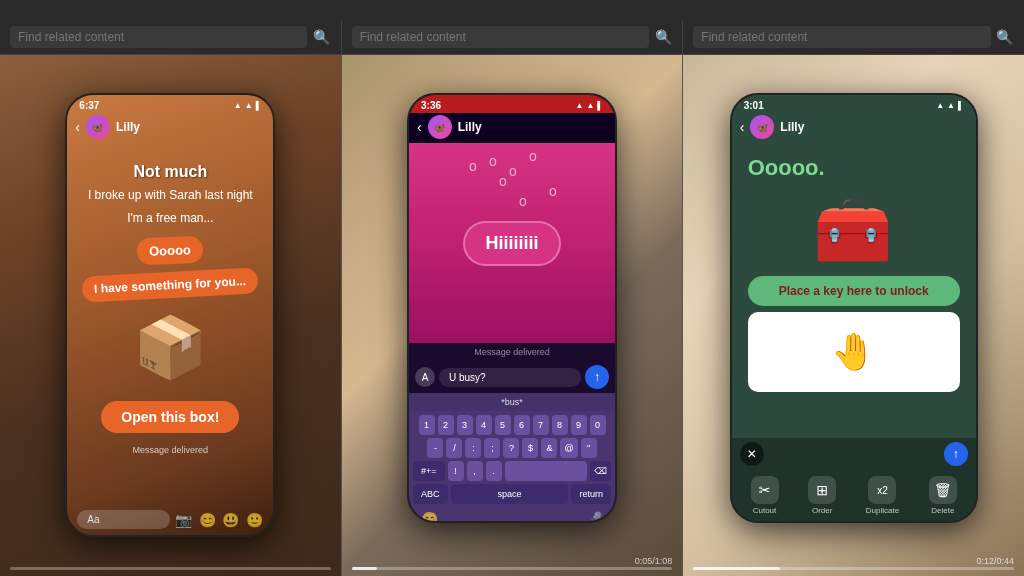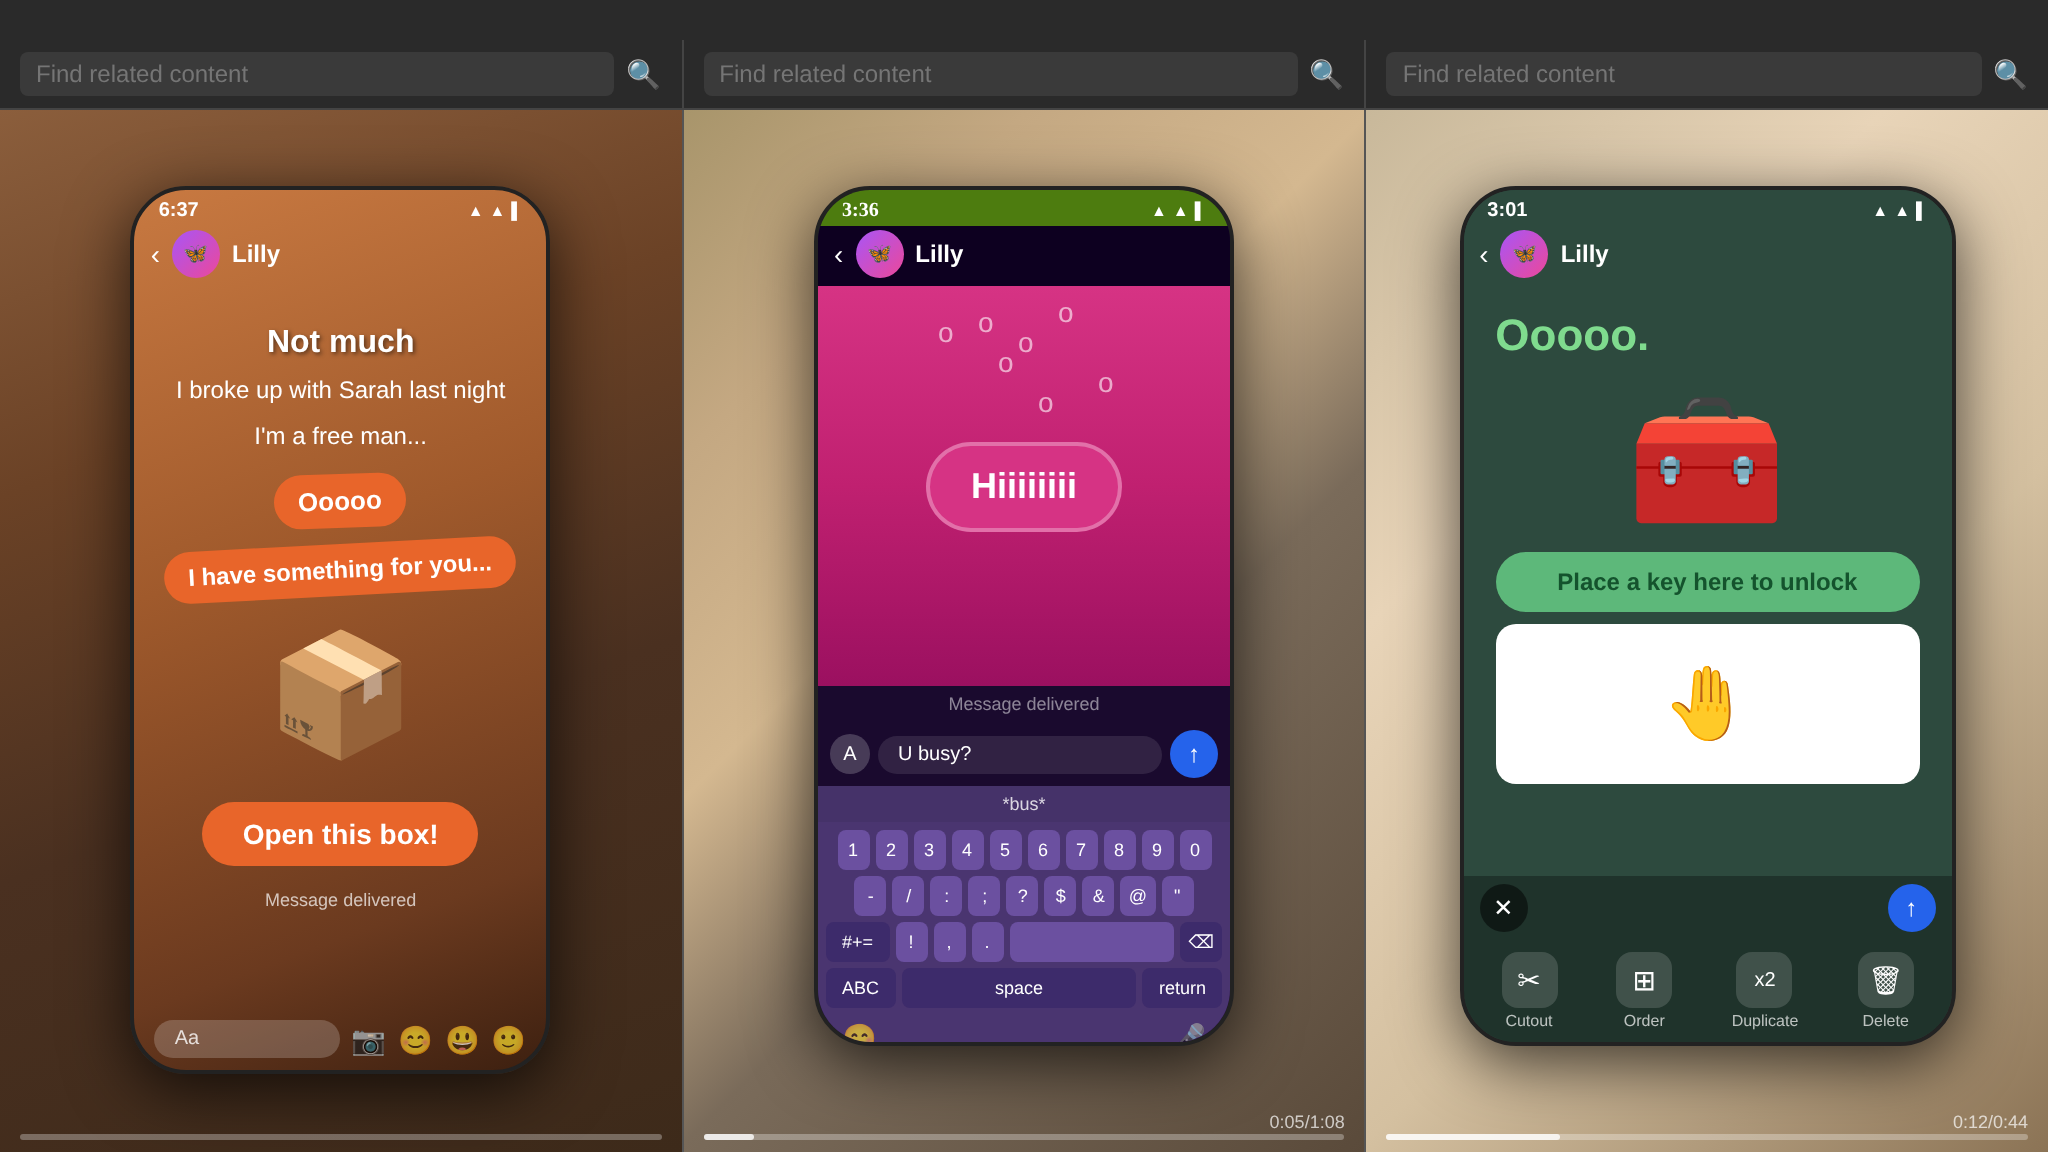--- a/index.html
+++ b/index.html
@@ -375,21 +375,21 @@
       display: block;
       margin: 8px auto;
     }
 
     .unlock-bubble {
       background: #5db87a;
       border-radius: 16px;
       padding: 8px 14px;
       font-size: 12px;
       font-weight: 700;
-      color: #14532d;
+      color: #7f1d1d;
       text-align: center;
       margin: 6px 8px;
     }
 
     .hand-card {
       background: #fff;
       border-radius: 10px;
       margin: 6px 8px;
       height: 80px;
       display: flex;
@@ -543,21 +543,21 @@
     <div class="timeline-bar">
       <div class="timeline-progress" style="width:0%;"></div>
     </div>
   </div>
 
   <div class="panel">
     <div class="panel-bg panel2-bg"></div>
 
     <div class="phone2">
 
-      <div class="phone1-status" style="background:#4d7c0f;font-family:Liberation Serif, serif;">
+      <div class="phone1-status" style="background:#b91c1c;">
         <span style="font-weight:700;font-size:10px;color:#fff;">3:36</span>
         <div style="display:flex;gap:3px;font-size:8px;align-items:center;color:#fff;">
           <span>▲</span>
           <span>▲</span>
           <span>▌</span>
         </div>
       </div>
 
       <div class="phone1-header" style="background:#0d0020;">
         <span class="back-arrow" style="color:#fff;">‹</span>

